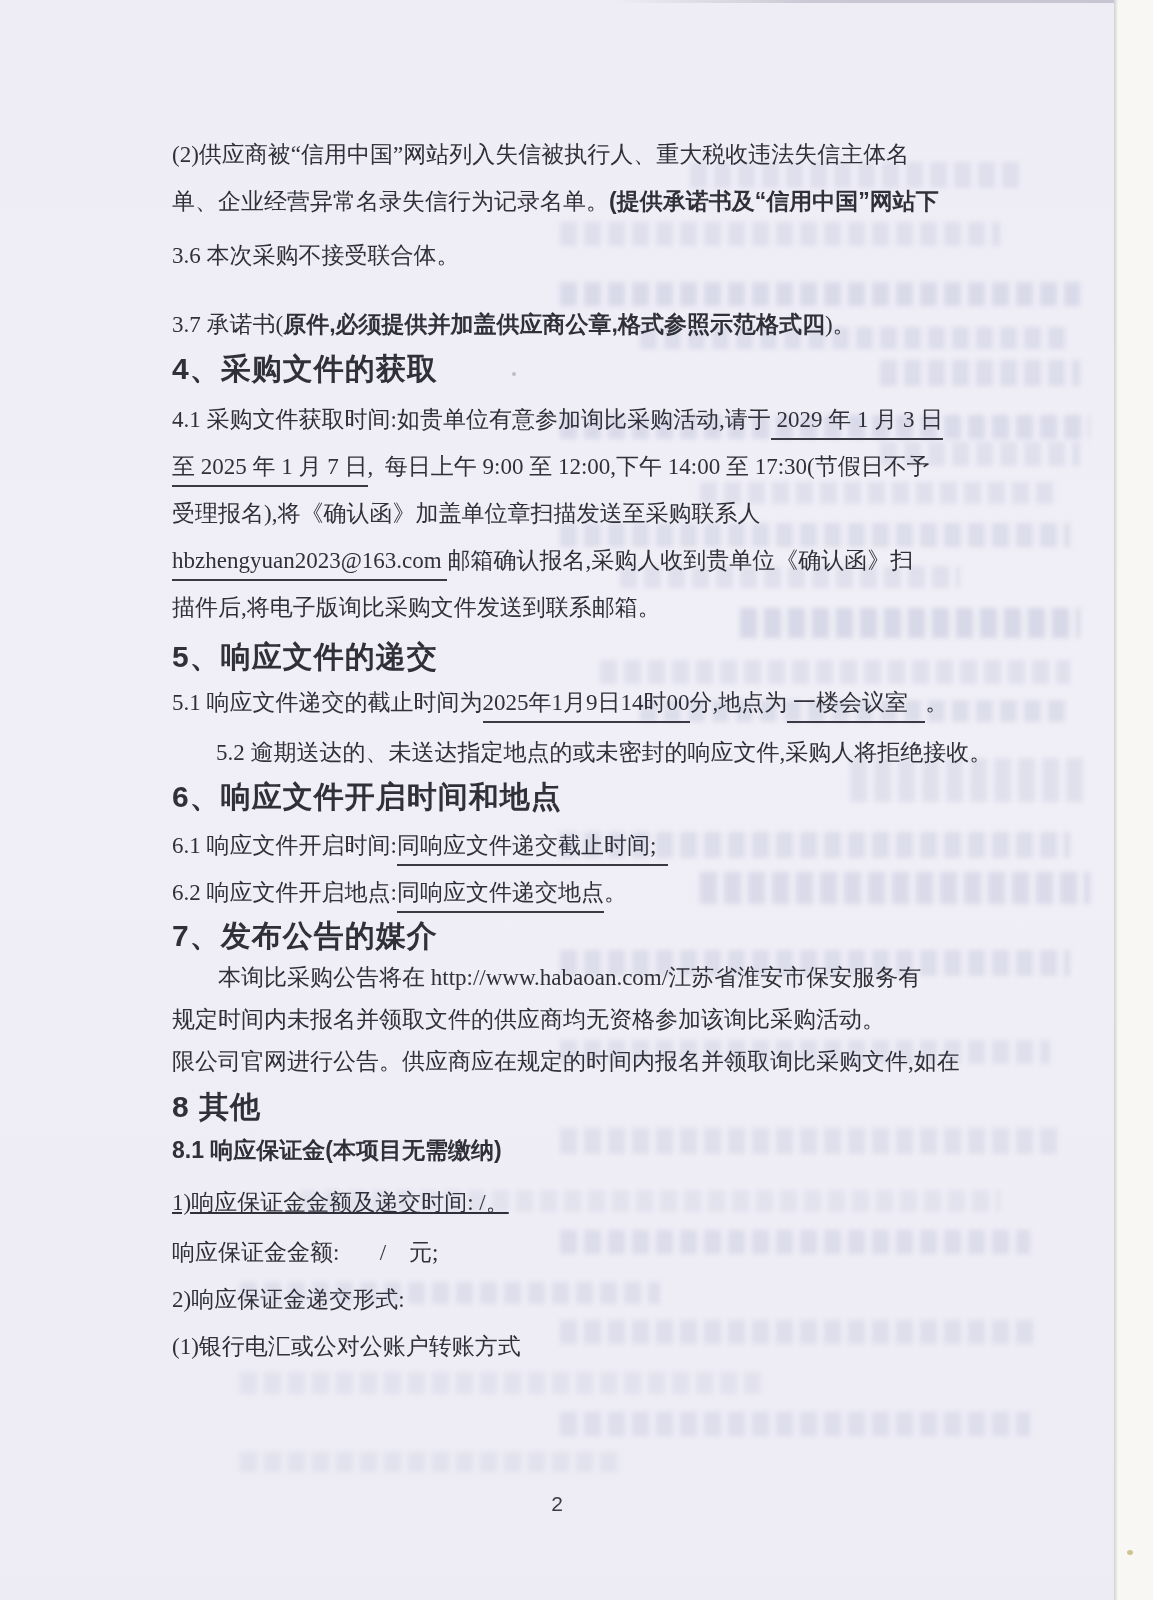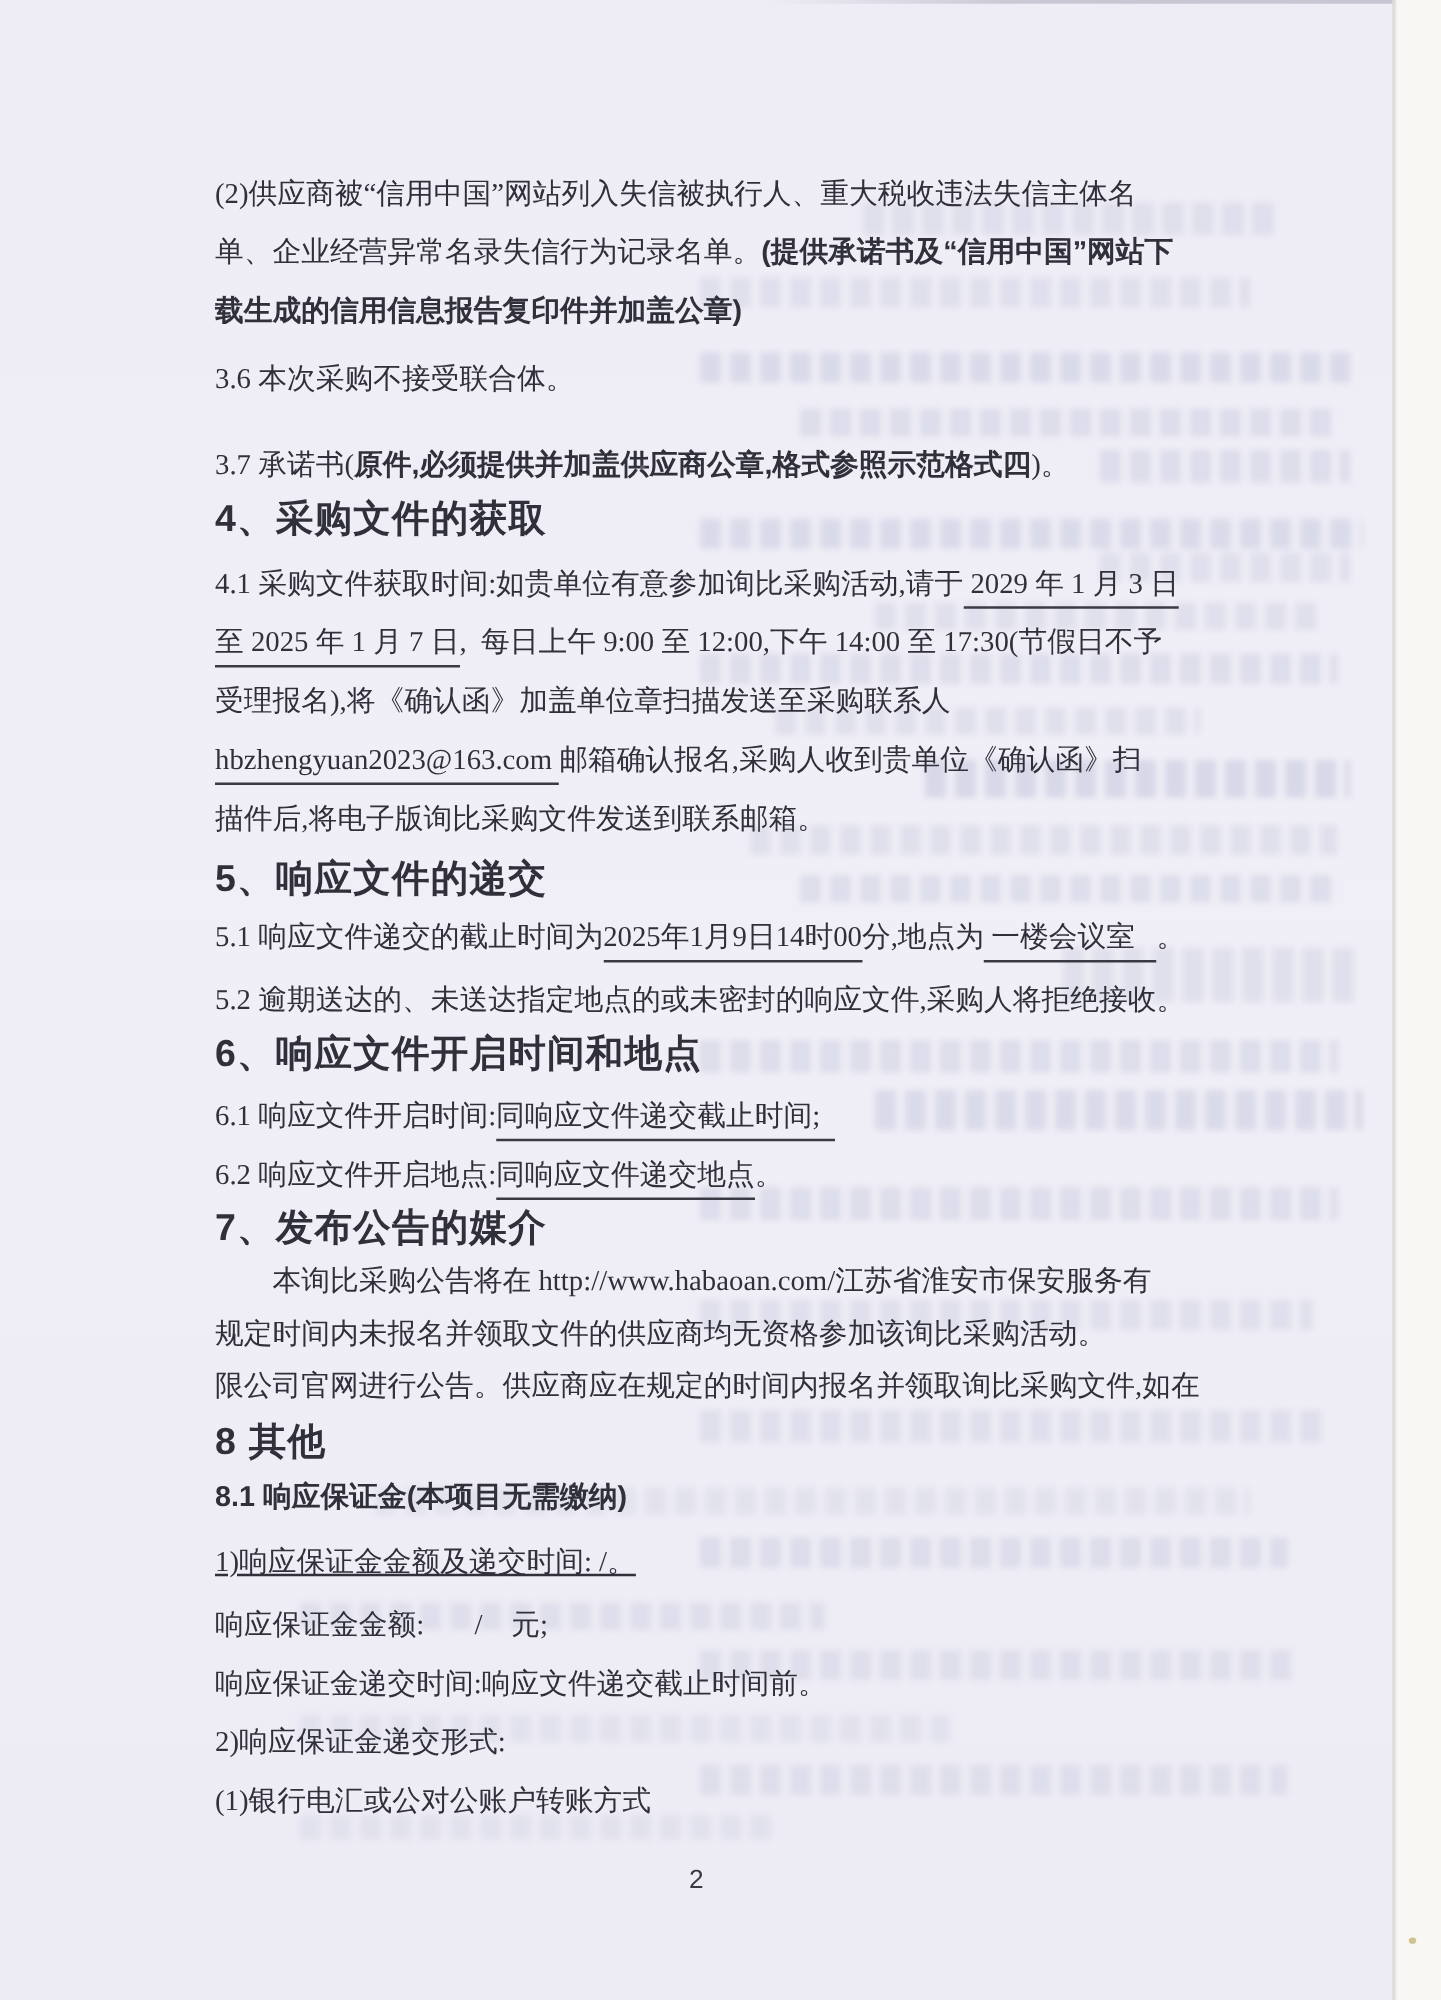--- a/index.html
+++ b/index.html
@@ -50,21 +50,21 @@
     font-weight:bold;
   }
   .u{border-bottom:2px solid #3a3a44;padding-bottom:6px;}
   
   [data-block="p36"]{margin-top:7px;}
   [data-block="p37"]{margin-top:22px;}
   [data-block="h4"]{margin-top:1px;}
   [data-block="p41"]{margin-top:7px;}
   [data-block="h5"]{margin-top:6px;}
   [data-block="p51"]{margin-top:2px;}
-  [data-block="p52"]{margin-top:3px;}
+  [data-block="p52"]{margin-top:3px;margin-left:44px;}
   [data-block="h6"]{margin-top:1px;}
   [data-block="p61"]{margin-top:5px;}
   [data-block="h8"]{margin-top:4px;font-size:30px;line-height:42px;letter-spacing:2px;}
   [data-block="p7"]{line-height:42px;margin-top:1px;}
   [data-block="p1r"]{margin-top:5px;text-decoration:underline;}
   [data-block="pamt"]{margin-top:3px;}
   .pageno{
     position:absolute;left:0;top:1492px;width:1114px;text-align:center;
     color:#3a3a44;font-size:21px;
     font-family:"Liberation Sans","DejaVu Sans",sans-serif;
@@ -100,21 +100,20 @@
         <div class="ghost" style="left: 240px; top: 1282px; width: 420px; height: 22px; --o: 0.1;"></div>
         <div class="ghost" style="left: 560px; top: 1320px; width: 480px; height: 24px; --o: 0.1;"></div>
         <div class="ghost" style="left: 240px; top: 1372px; width: 520px; height: 22px; --o: 0.08;"></div>
         <div class="ghost" style="left: 560px; top: 1412px; width: 470px; height: 24px; --o: 0.1;"></div>
         <div class="ghost" style="left: 240px; top: 1452px; width: 380px; height: 20px; --o: 0.08;"></div>
       </div>
     <div class="doc" id="doc">
         <div class="blk p" data-block="p2">
           <div class="line"><span>(2)供应商被“信用中国”网站列入失信被执行人、重大税收违法失信主体名</span></div>
           <div class="line"><span>单、企业经营异常名录失信行为记录名单。</span><span class="b">(提供承诺书及“信用中国”网站下</span></div>
-          <div class="line"><span class="b">载生成的信用信息报告复印件并加盖公章)</span></div>
         </div>
         <div class="blk p" data-block="p36">
           <div class="line"><span>3.6 本次采购不接受联合体。</span></div>
         </div>
         <div class="blk p" data-block="p37">
           <div class="line"><span>3.7 承诺书(</span><span class="b">原件,必须提供并加盖供应商公章,格式参照示范格式四</span><span>)。</span></div>
         </div>
         <div class="blk h" data-block="h4">
           <div class="line"><span>4、采购文件的获取</span></div>
         </div>
@@ -156,23 +155,20 @@
         </div>
         <div class="blk p" data-block="p81">
           <div class="line"><span class="b">8.1 响应保证金(本项目无需缴纳)</span></div>
         </div>
         <div class="blk p" data-block="p1r">
           <div class="line"><span>1)响应保证金金额及递交时间: /。</span></div>
         </div>
         <div class="blk p" data-block="pamt">
           <div class="line"><span>响应保证金金额:       /    元;</span></div>
         </div>
-        <div class="blk p" data-block="ptime">
-          <div class="line"><span>响应保证金递交时间:响应文件递交截止时间前。</span></div>
-        </div>
         <div class="blk p" data-block="p2r">
           <div class="line"><span>2)响应保证金递交形式:</span></div>
         </div>
         <div class="blk p" data-block="pbank">
           <div class="line"><span>(1)银行电汇或公对公账户转账方式</span></div>
         </div>
       </div>
     <div class="pageno">2</div>
   </div>
   <div class="strip"></div>

